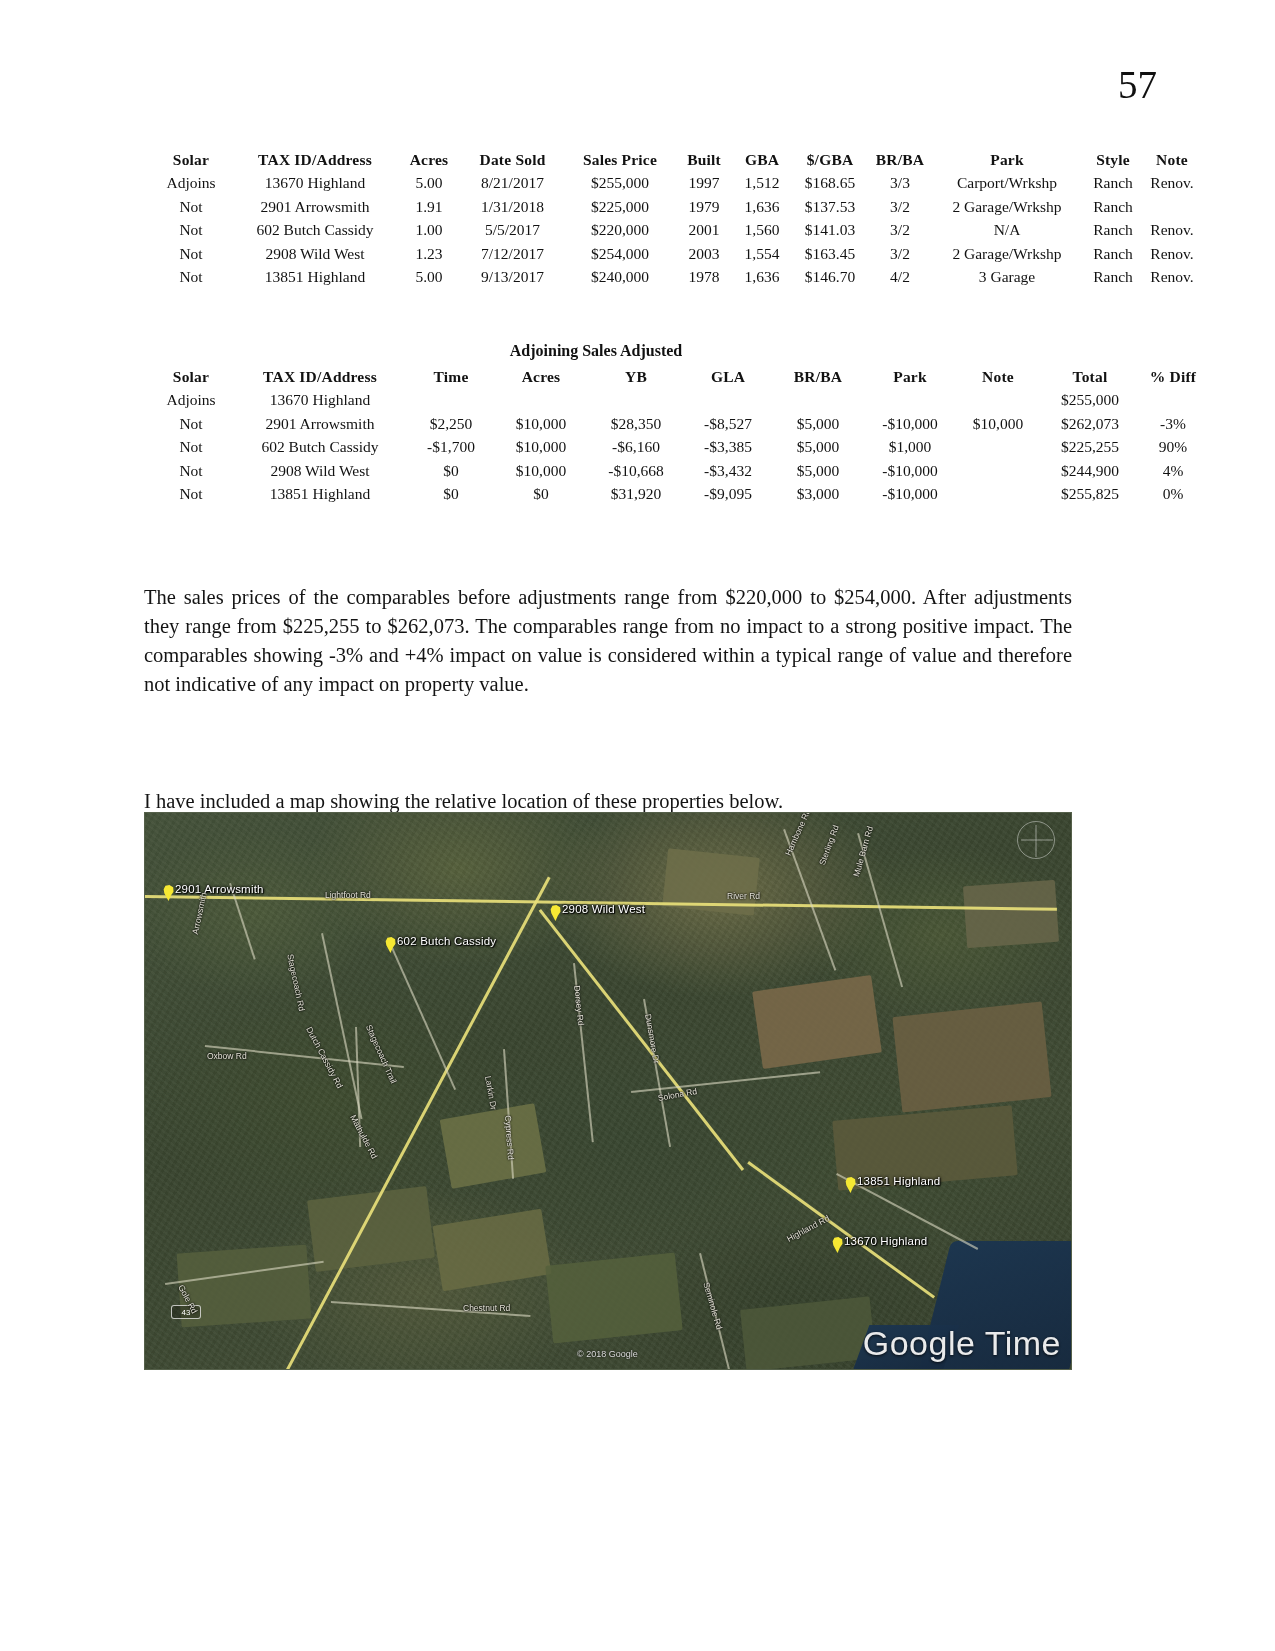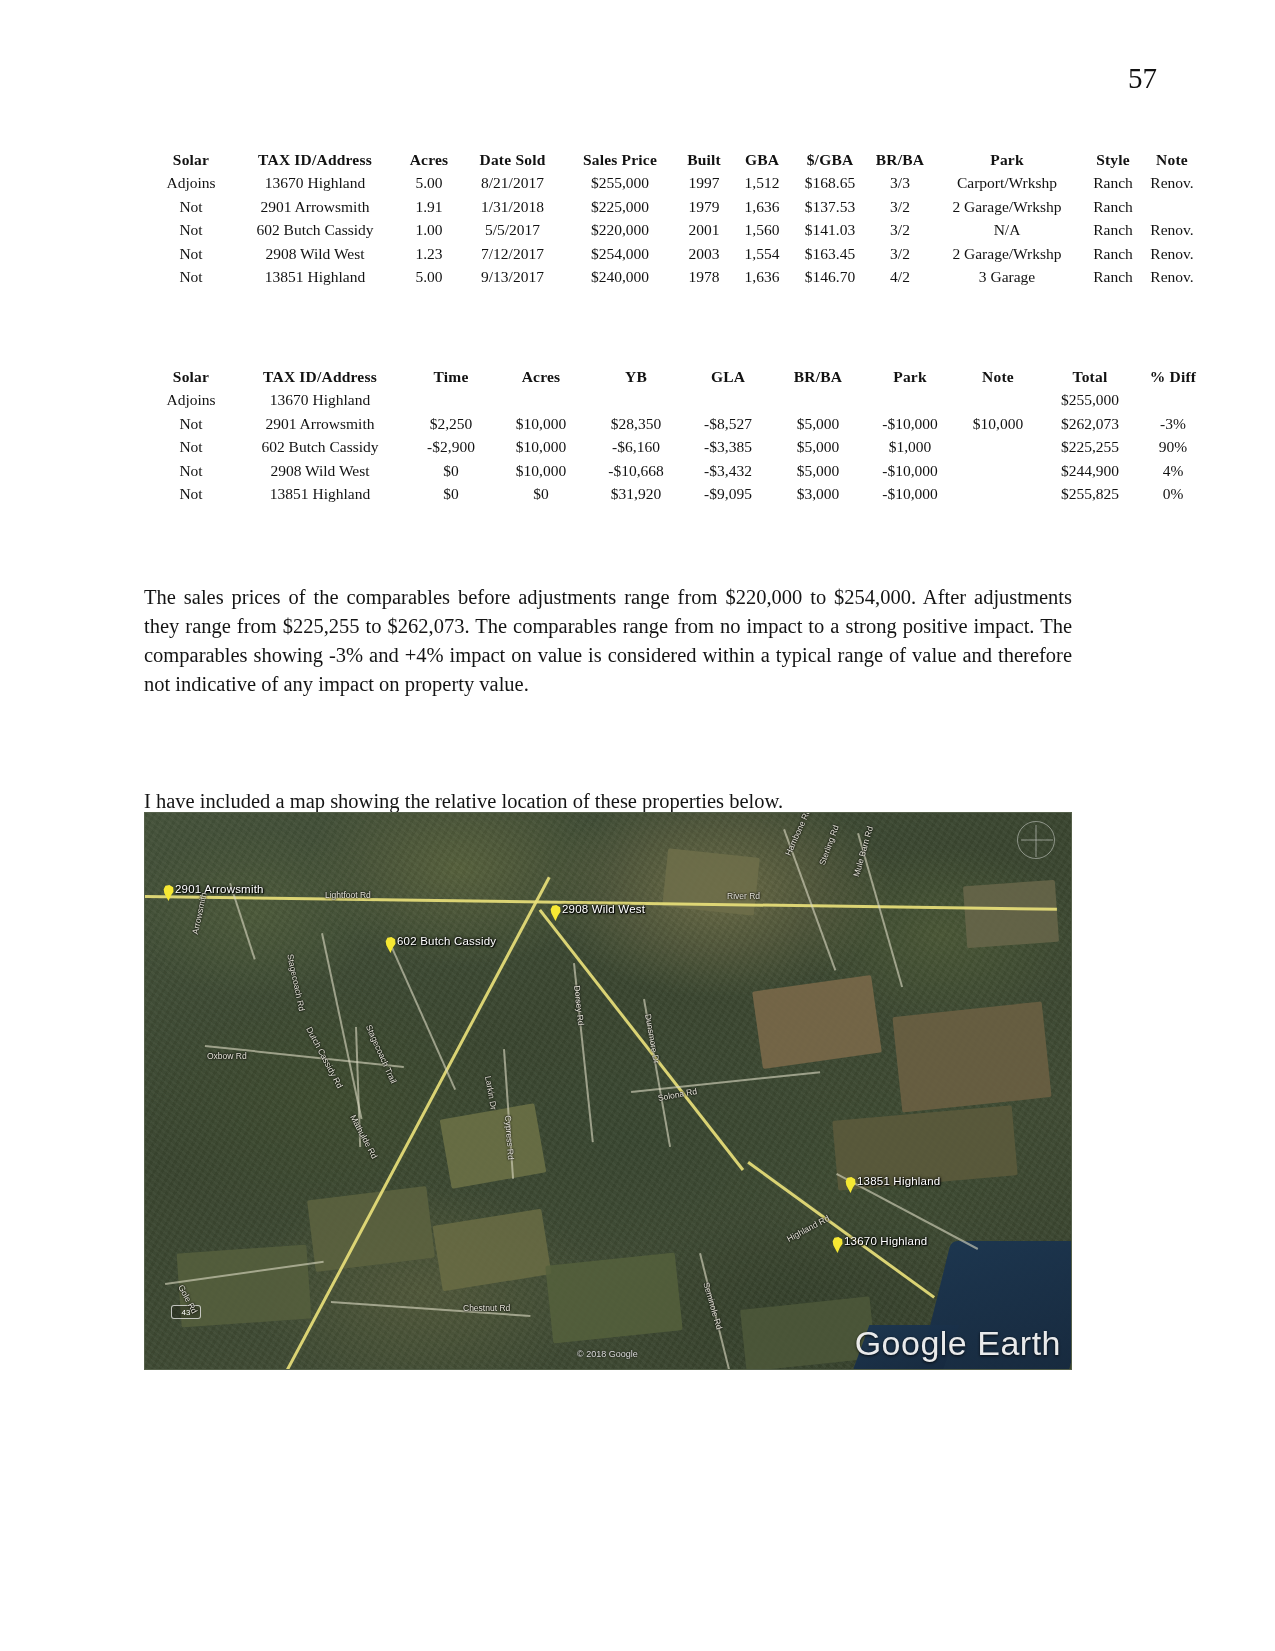--- a/index.html
+++ b/index.html
@@ -10,21 +10,21 @@
     font-family:"Liberation Serif", serif;
     color:#1a1a1a;
     position:relative;
     overflow:hidden;
   }
   .page { position:relative; width:1275px; height:1651px; }
 
   
   .page-number {
     position:absolute; top:62px; right:118px;
-    font-size:29px; font-family:"Liberation Serif", serif;
+    font-size:39px; font-family:"Liberation Serif", serif;
     color:#111;
   }
 
   
   .tbl-wrap { position:absolute; font-family:"Liberation Serif", serif; }
   table.data { border-collapse:collapse; table-layout:fixed; }
   table.data th, table.data td {
     font-size:15.5px; padding:1px 4px; white-space:nowrap;
     line-height:1.38; color:#121212;
   }
@@ -280,20 +280,23 @@
           <td>$146.70</td>
           <td>4/2</td>
           <td>3 Garage</td>
           <td>Ranch</td>
           <td>Renov.</td>
         </tr>
       </tbody>
     </table>
   </div>
 
+  <div class="t2-title">
+    <span>Adjoining Sales Adjusted</span>
+  </div>
 
   <div class="tbl-wrap" id="table2">
     <table class="data">
       <colgroup>
         <col class="c2-solar">
           <col class="c2-addr">
           <col class="c2-time">
           <col class="c2-acres">
         <col class="c2-yb">
           <col class="c2-gla">
@@ -341,21 +344,21 @@
           <td>-$8,527</td>
           <td>$5,000</td>
           <td>-$10,000</td>
           <td>$10,000</td>
           <td>$262,073</td>
           <td>-3%</td>
         </tr>
         <tr>
           <td>Not</td>
           <td>602 Butch Cassidy</td>
-          <td>-$2,900</td>
+          <td>-$1,700</td>
           <td>$10,000</td>
           <td>-$6,160</td>
           <td>-$3,385</td>
           <td>$5,000</td>
           <td>$1,000</td>
           <td></td>
           <td>$225,255</td>
           <td>90%</td>
         </tr>
         <tr>
@@ -467,17 +470,17 @@
       <div class="road-label" style="left:512px; top:280px; transform:rotate(-10deg); transform-origin:0 0;">Solona Rd</div>
       <div class="road-label" style="left:566px; top:468px; transform:rotate(74deg); transform-origin:0 0;">Seminole Rd</div>
       <div class="road-label" style="left:640px; top:422px; transform:rotate(-28deg); transform-origin:0 0;">Highland Rd</div>
       <div class="road-label" style="left:638px; top:40px;  transform:rotate(-66deg); transform-origin:0 0;">Hambone Rd</div>
       <div class="road-label" style="left:672px; top:50px;  transform:rotate(-70deg); transform-origin:0 0;">Sterling Rd</div>
       <div class="road-label" style="left:706px; top:62px;  transform:rotate(-74deg); transform-origin:0 0;">Mule Barn Rd</div>
       <div class="road-label" style="left:318px; top:490px;">Chestnut Rd</div>
       <div class="road-label" style="left:40px;  top:470px; transform:rotate(62deg); transform-origin:0 0;">Gole Rd</div>
 
       <div class="ge-copy">© 2018 Google</div>
-      <div class="ge-logo">Google Earth</div>
+      <div class="ge-logo">Google Time</div>
     </div>
   </div>
 
 </div>
 
 </body></html>

